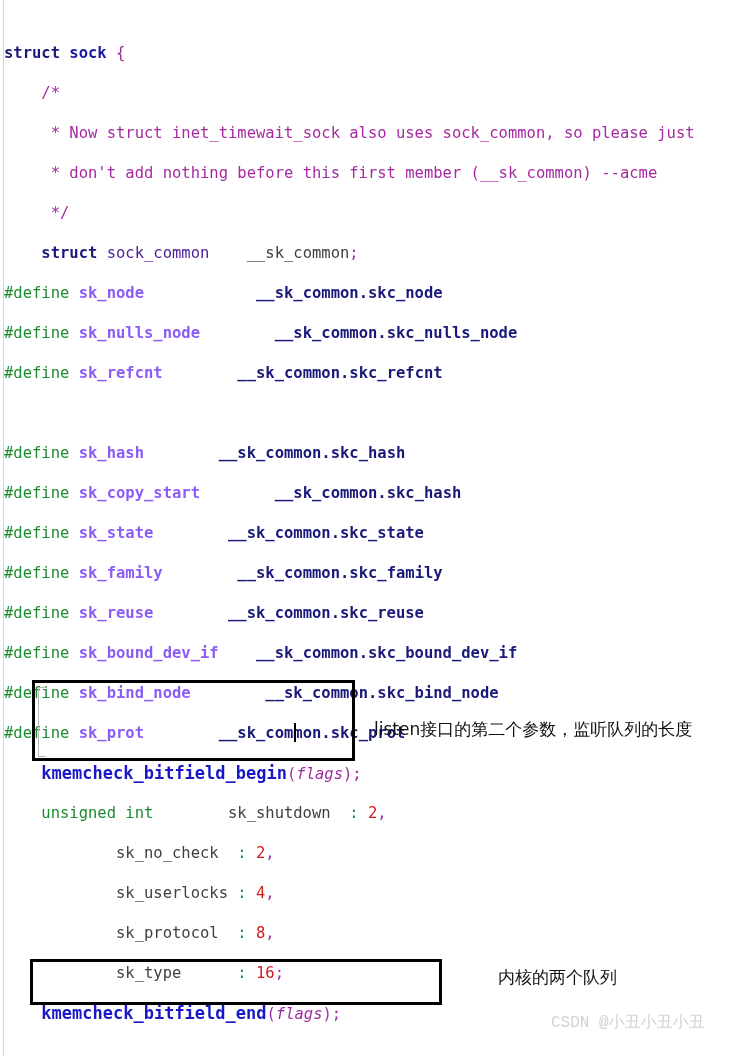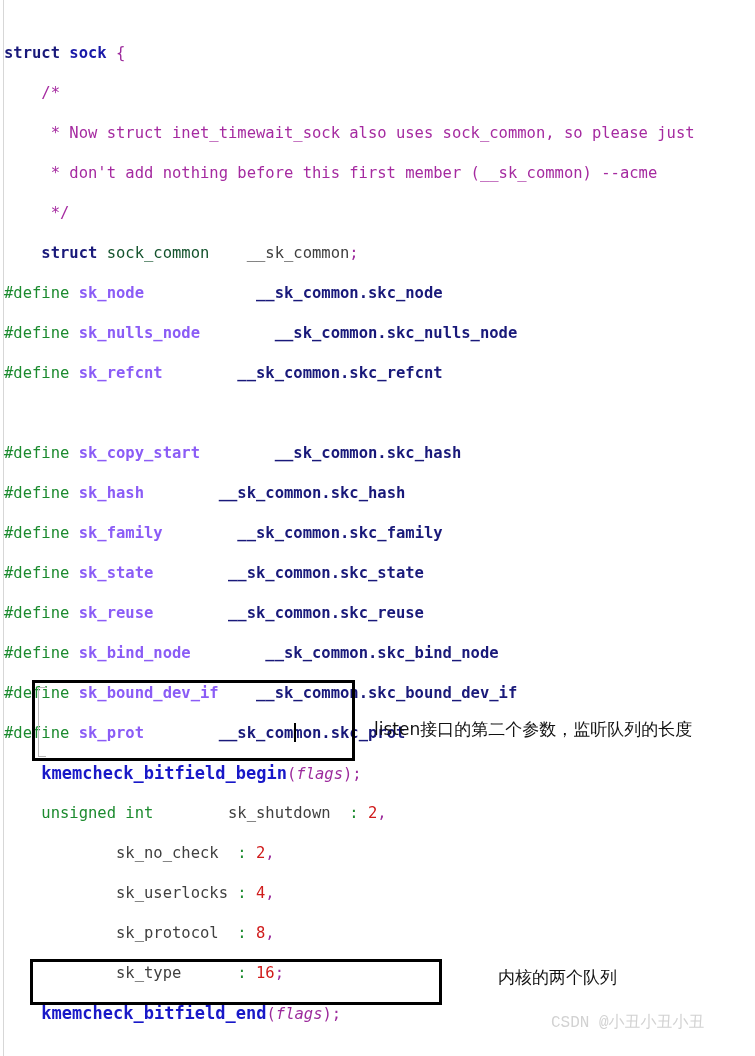--- a/index.html
+++ b/index.html
@@ -39,21 +39,21 @@
     font-size: 15.5px;
     line-height: 20px;
     white-space: pre;
     letter-spacing: 0px;
   }
   .ln { display: block; height: 20px; }
 
   
   .kw      { color: #19197a; font-weight: bold; }            
   .name    { color: #1818a8; font-weight: bold; }            
-  .type    { color: #14532d; }                               
+  .type    { color: #4c1d95; }                               
   .green   { color: #1c8b2f; }
   .mem     { color: #404040; font-weight: normal; }            
   .pp      { color: #1c8b2f; }            
   .macro   { color: #8b5cf6; font-weight: bold; }            
   .punc    { color: #9c2b9c; }                               
   .cmt     { color: #a52aa0; }                               
   .num     { color: #d01b1b; }                               
   .fn      { color: #1818c8; font-weight: bold; font-size: 17px; }  
   .arg     { color: #9c2b9c; font-style: italic; }
 
@@ -121,27 +121,27 @@
 <span class="ln"><span class="kw">struct</span> <span class="name">sock</span> <span class="punc">{</span></span>
 <span class="ln">    <span class="cmt">/*</span></span>
 <span class="ln">     <span class="cmt">* Now struct inet_timewait_sock also uses sock_common, so please just</span></span>
 <span class="ln">     <span class="cmt">* don't add nothing before this first member (__sk_common) --acme</span></span>
 <span class="ln">     <span class="cmt">*/</span></span>
 <span class="ln">    <span class="kw">struct</span> <span class="type">sock_common</span>    <span class="mem">__sk_common</span><span class="punc">;</span></span>
 <span class="ln"><span class="pp">#define</span> <span class="macro">sk_node</span>            <span class="kw">__sk_common.skc_node</span></span>
 <span class="ln"><span class="pp">#define</span> <span class="macro">sk_nulls_node</span>        <span class="kw">__sk_common.skc_nulls_node</span></span>
 <span class="ln"><span class="pp">#define</span> <span class="macro">sk_refcnt</span>        <span class="kw">__sk_common.skc_refcnt</span></span>
 <span class="ln"> </span>
+<span class="ln"><span class="pp">#define</span> <span class="macro">sk_hash</span>        <span class="kw">__sk_common.skc_hash</span></span>
 <span class="ln"><span class="pp">#define</span> <span class="macro">sk_copy_start</span>        <span class="kw">__sk_common.skc_hash</span></span>
-<span class="ln"><span class="pp">#define</span> <span class="macro">sk_hash</span>        <span class="kw">__sk_common.skc_hash</span></span>
+<span class="ln"><span class="pp">#define</span> <span class="macro">sk_state</span>        <span class="kw">__sk_common.skc_state</span></span>
 <span class="ln"><span class="pp">#define</span> <span class="macro">sk_family</span>        <span class="kw">__sk_common.skc_family</span></span>
-<span class="ln"><span class="pp">#define</span> <span class="macro">sk_state</span>        <span class="kw">__sk_common.skc_state</span></span>
 <span class="ln"><span class="pp">#define</span> <span class="macro">sk_reuse</span>        <span class="kw">__sk_common.skc_reuse</span></span>
+<span class="ln"><span class="pp">#define</span> <span class="macro">sk_bound_dev_if</span>    <span class="kw">__sk_common.skc_bound_dev_if</span></span>
 <span class="ln"><span class="pp">#define</span> <span class="macro">sk_bind_node</span>        <span class="kw">__sk_common.skc_bind_node</span></span>
-<span class="ln"><span class="pp">#define</span> <span class="macro">sk_bound_dev_if</span>    <span class="kw">__sk_common.skc_bound_dev_if</span></span>
 <span class="ln"><span class="pp">#define</span> <span class="macro">sk_prot</span>        <span class="kw">__sk_common.skc_prot</span></span>
 <span class="ln">    <span class="fn">kmemcheck_bitfield_begin</span><span class="punc">(</span><span class="arg">flags</span><span class="punc">)</span><span class="punc">;</span></span>
 <span class="ln">    <span class="green">unsigned int</span>        <span class="mem">sk_shutdown</span>  <span class="green">:</span> <span class="num">2</span><span class="punc">,</span></span>
 <span class="ln">            <span class="mem">sk_no_check</span>  <span class="green">:</span> <span class="num">2</span><span class="punc">,</span></span>
 <span class="ln">            <span class="mem">sk_userlocks</span> <span class="green">:</span> <span class="num">4</span><span class="punc">,</span></span>
 <span class="ln">            <span class="mem">sk_protocol</span>  <span class="green">:</span> <span class="num">8</span><span class="punc">,</span></span>
 <span class="ln">            <span class="mem">sk_type</span>      <span class="green">:</span> <span class="num">16</span><span class="punc">;</span></span>
 <span class="ln">    <span class="fn">kmemcheck_bitfield_end</span><span class="punc">(</span><span class="arg">flags</span><span class="punc">)</span><span class="punc">;</span></span>
 
 

